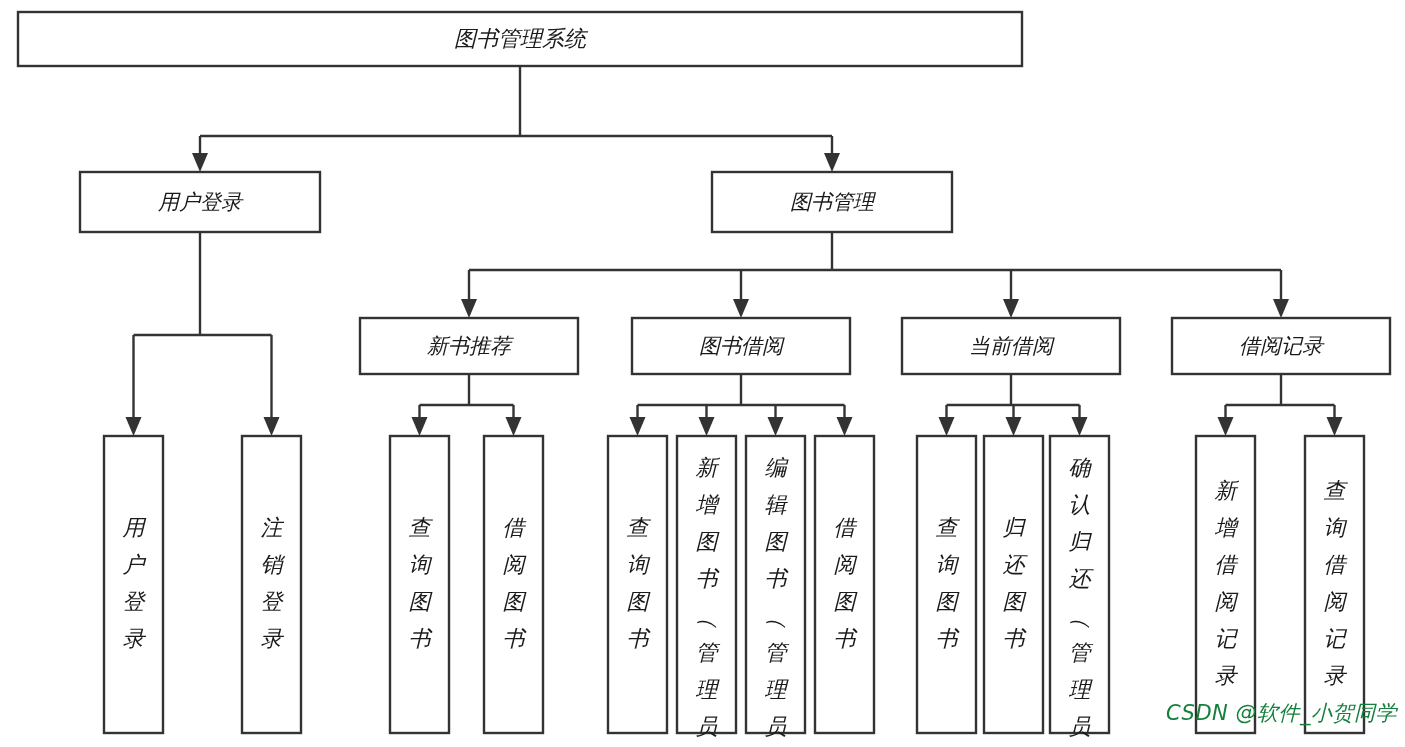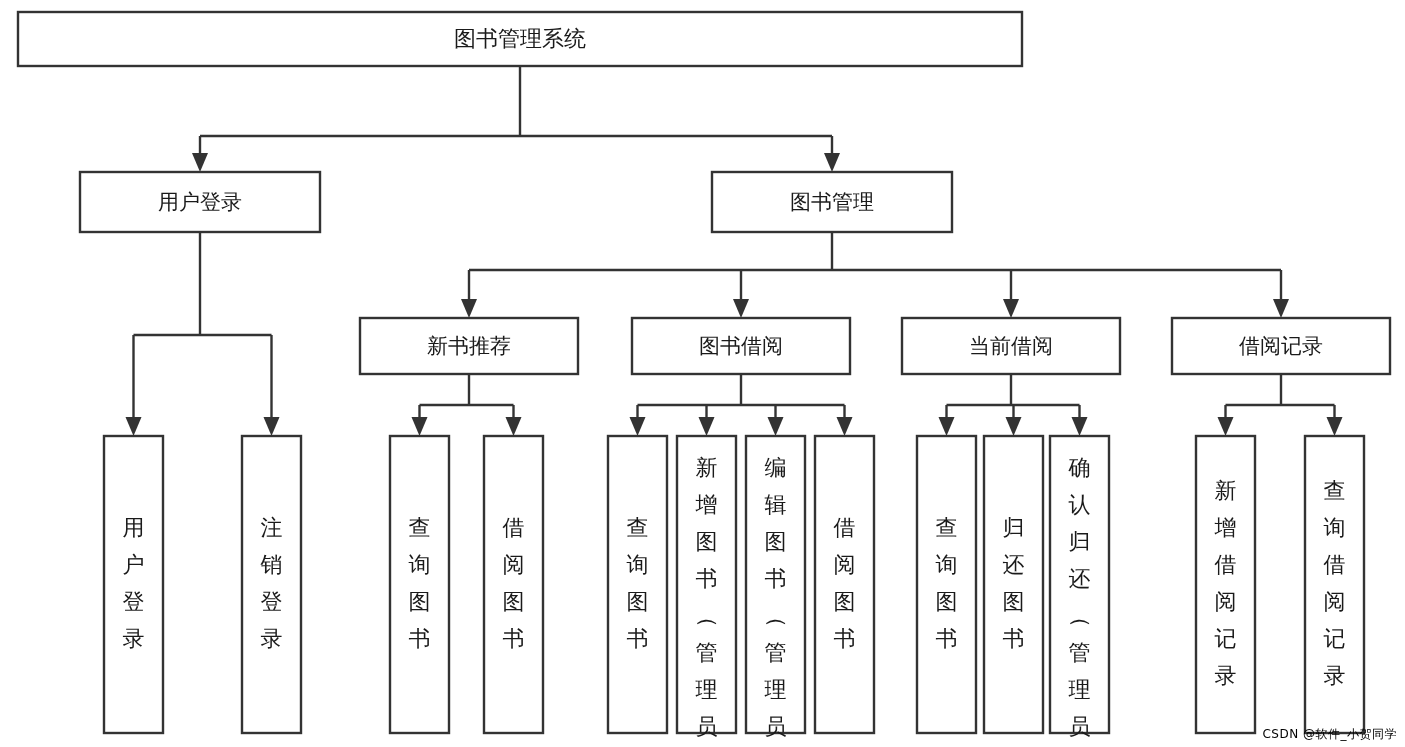--- a/index.html
+++ b/index.html
@@ -14,20 +14,21 @@
     overflow: hidden;
     font-family: "DejaVu Sans", "Liberation Sans", sans-serif;
     position: relative;
   }
   #diagram-root {
     position: absolute;
     left: 0;
     top: 0;
     width: 1405px;
     height: 747px;
+    font-style: italic;
   }
   svg.flow {
     display: block;
     width: 1405px;
     height: 747px;
   }
   .node-rect {
     fill: #ffffff;
     stroke: #333333;
     stroke-width: 2.4;
@@ -60,24 +61,24 @@
     fill: none;
     stroke-linecap: butt;
   }
   .arrow-head {
     fill: #333333;
     stroke: none;
   }
   .watermark {
     position: absolute;
     right: 8px;
-    bottom: 4px;
-    font-family: "DejaVu Sans", "Liberation Sans", sans-serif;
-    font-size: 12px;
-    color: #000000;
+    bottom: 20px;
+    font-family: "DejaVu Sans", "Liberation Sans", sans-serif;
+    font-size: 21px;
+    color: #15803d;
     white-space: nowrap;
     letter-spacing: 0.5px;
   }
 </style>
 </head>
 <body>
 
 <div id="diagram-root">
   <svg class="flow" viewBox="0 0 1405 747">
     <g id="connector-layer">

